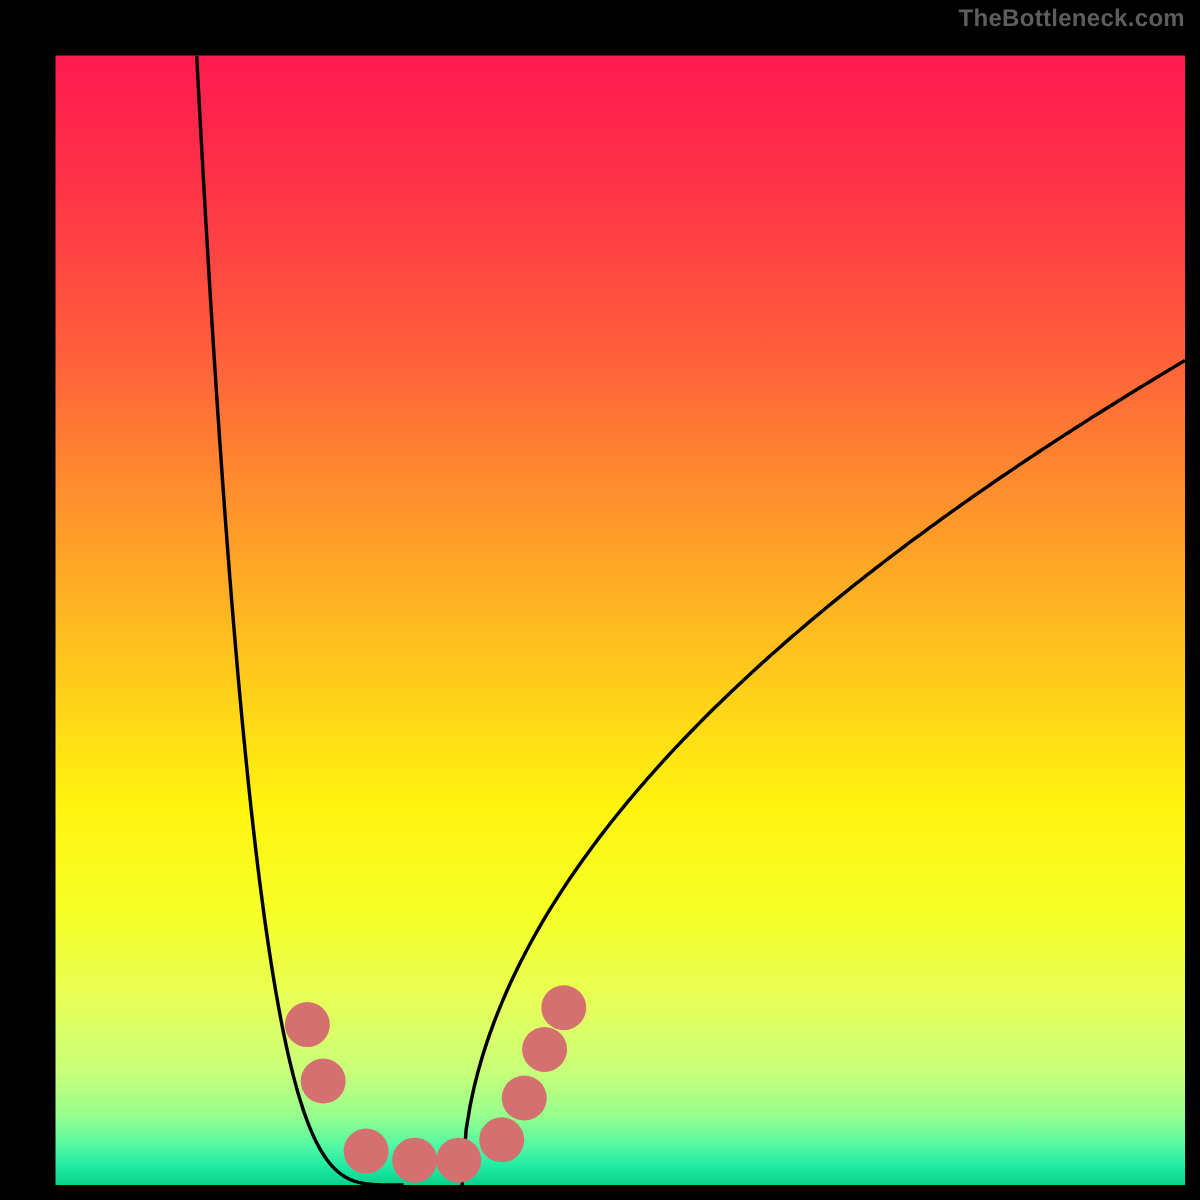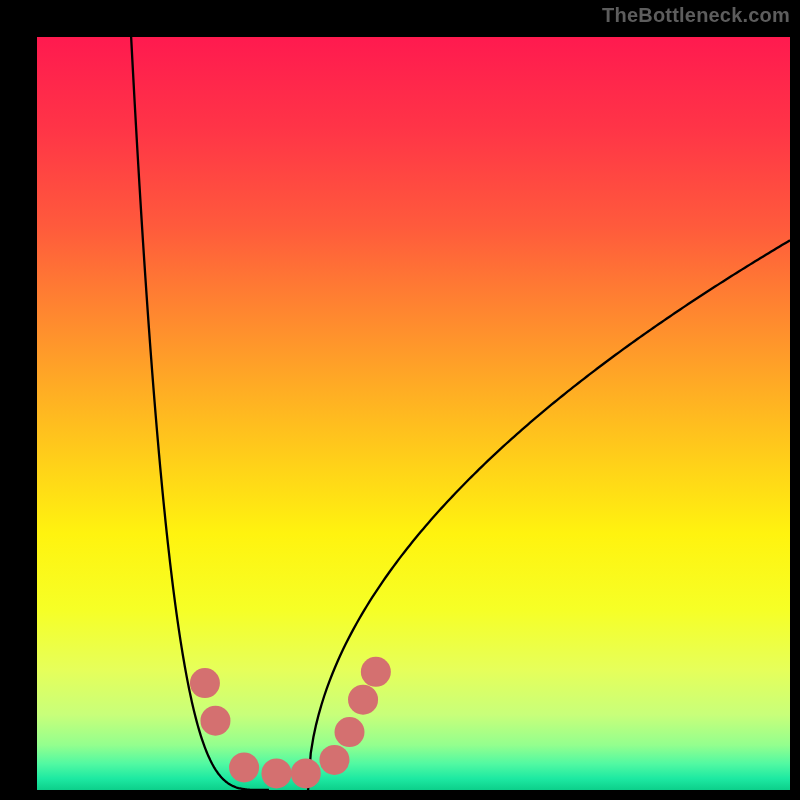--- a/index.html
+++ b/index.html
@@ -14,21 +14,21 @@
     position: relative;
     width: 800px;
     height: 800px;
     background: #000;
   }
   .watermark {
     position: absolute;
     top: 4px;
     right: 10px;
     font-family: Arial, Helvetica, sans-serif;
-    font-size: 20px;
+    font-size: 16px;
     font-weight: 600;
     color: #5d5d5d;
     letter-spacing: 0.2px;
     z-index: 10;
   }
   svg {
     display: block;
   }
 </style>
 </head>

